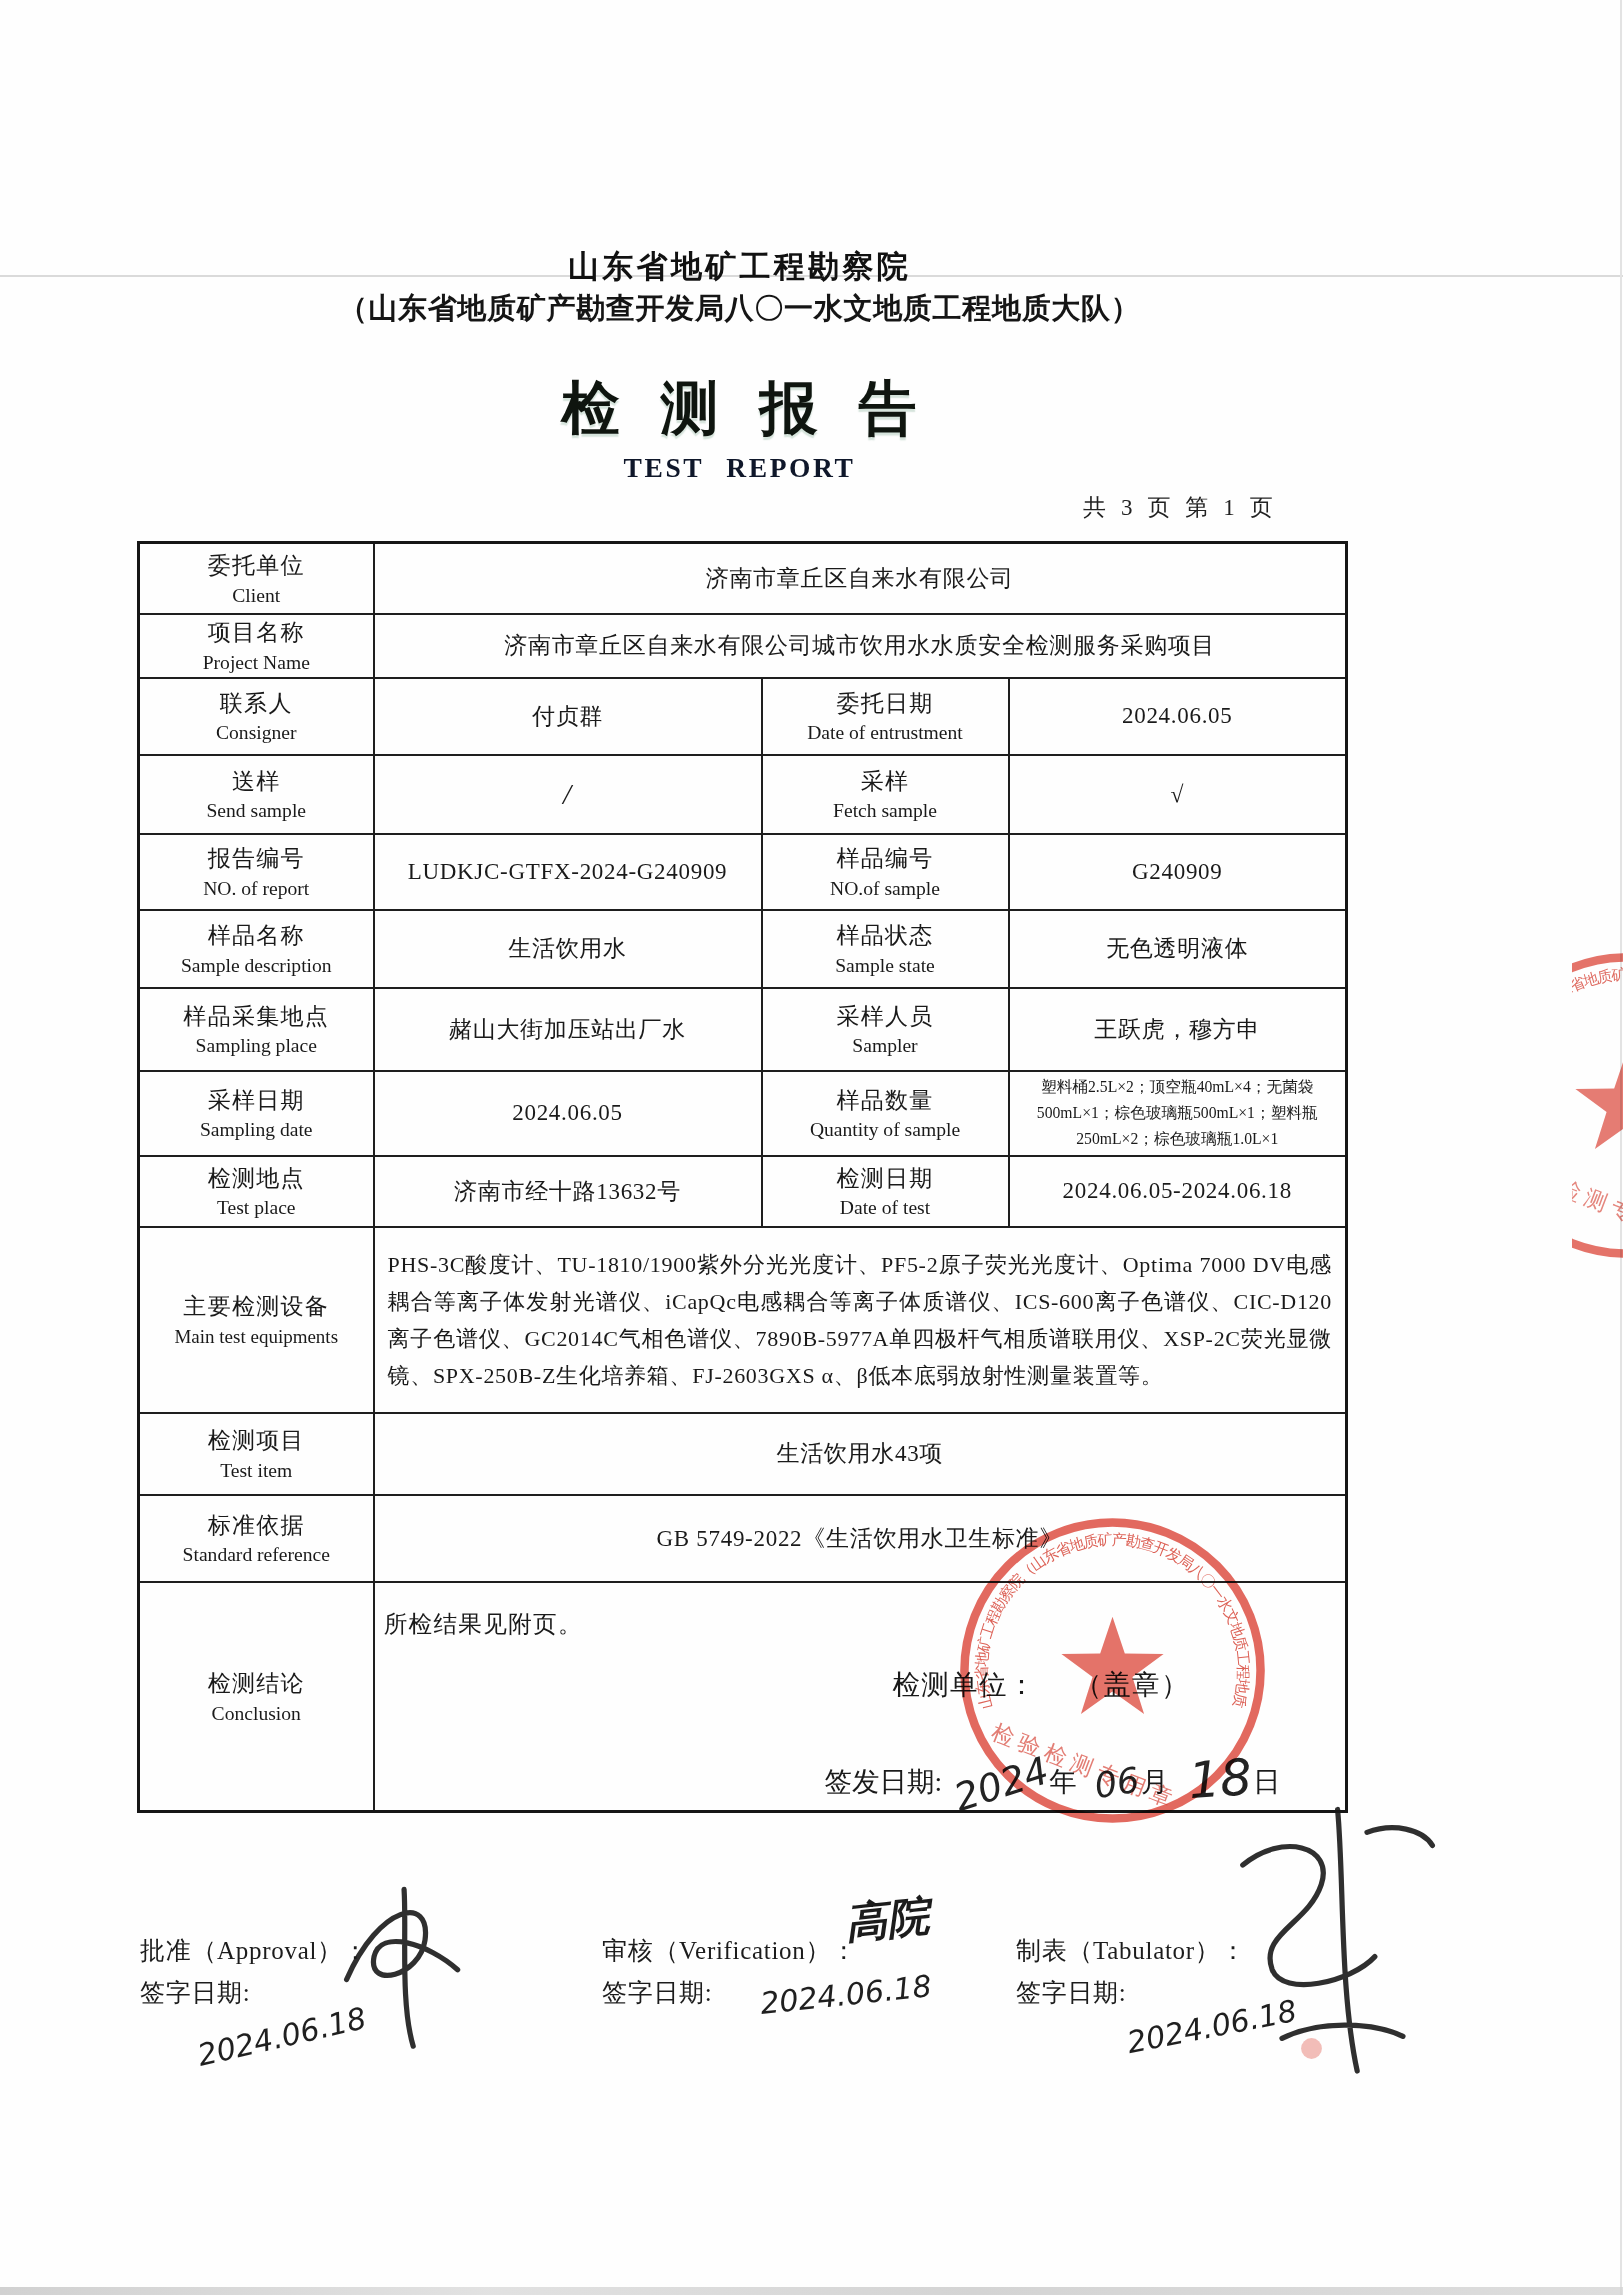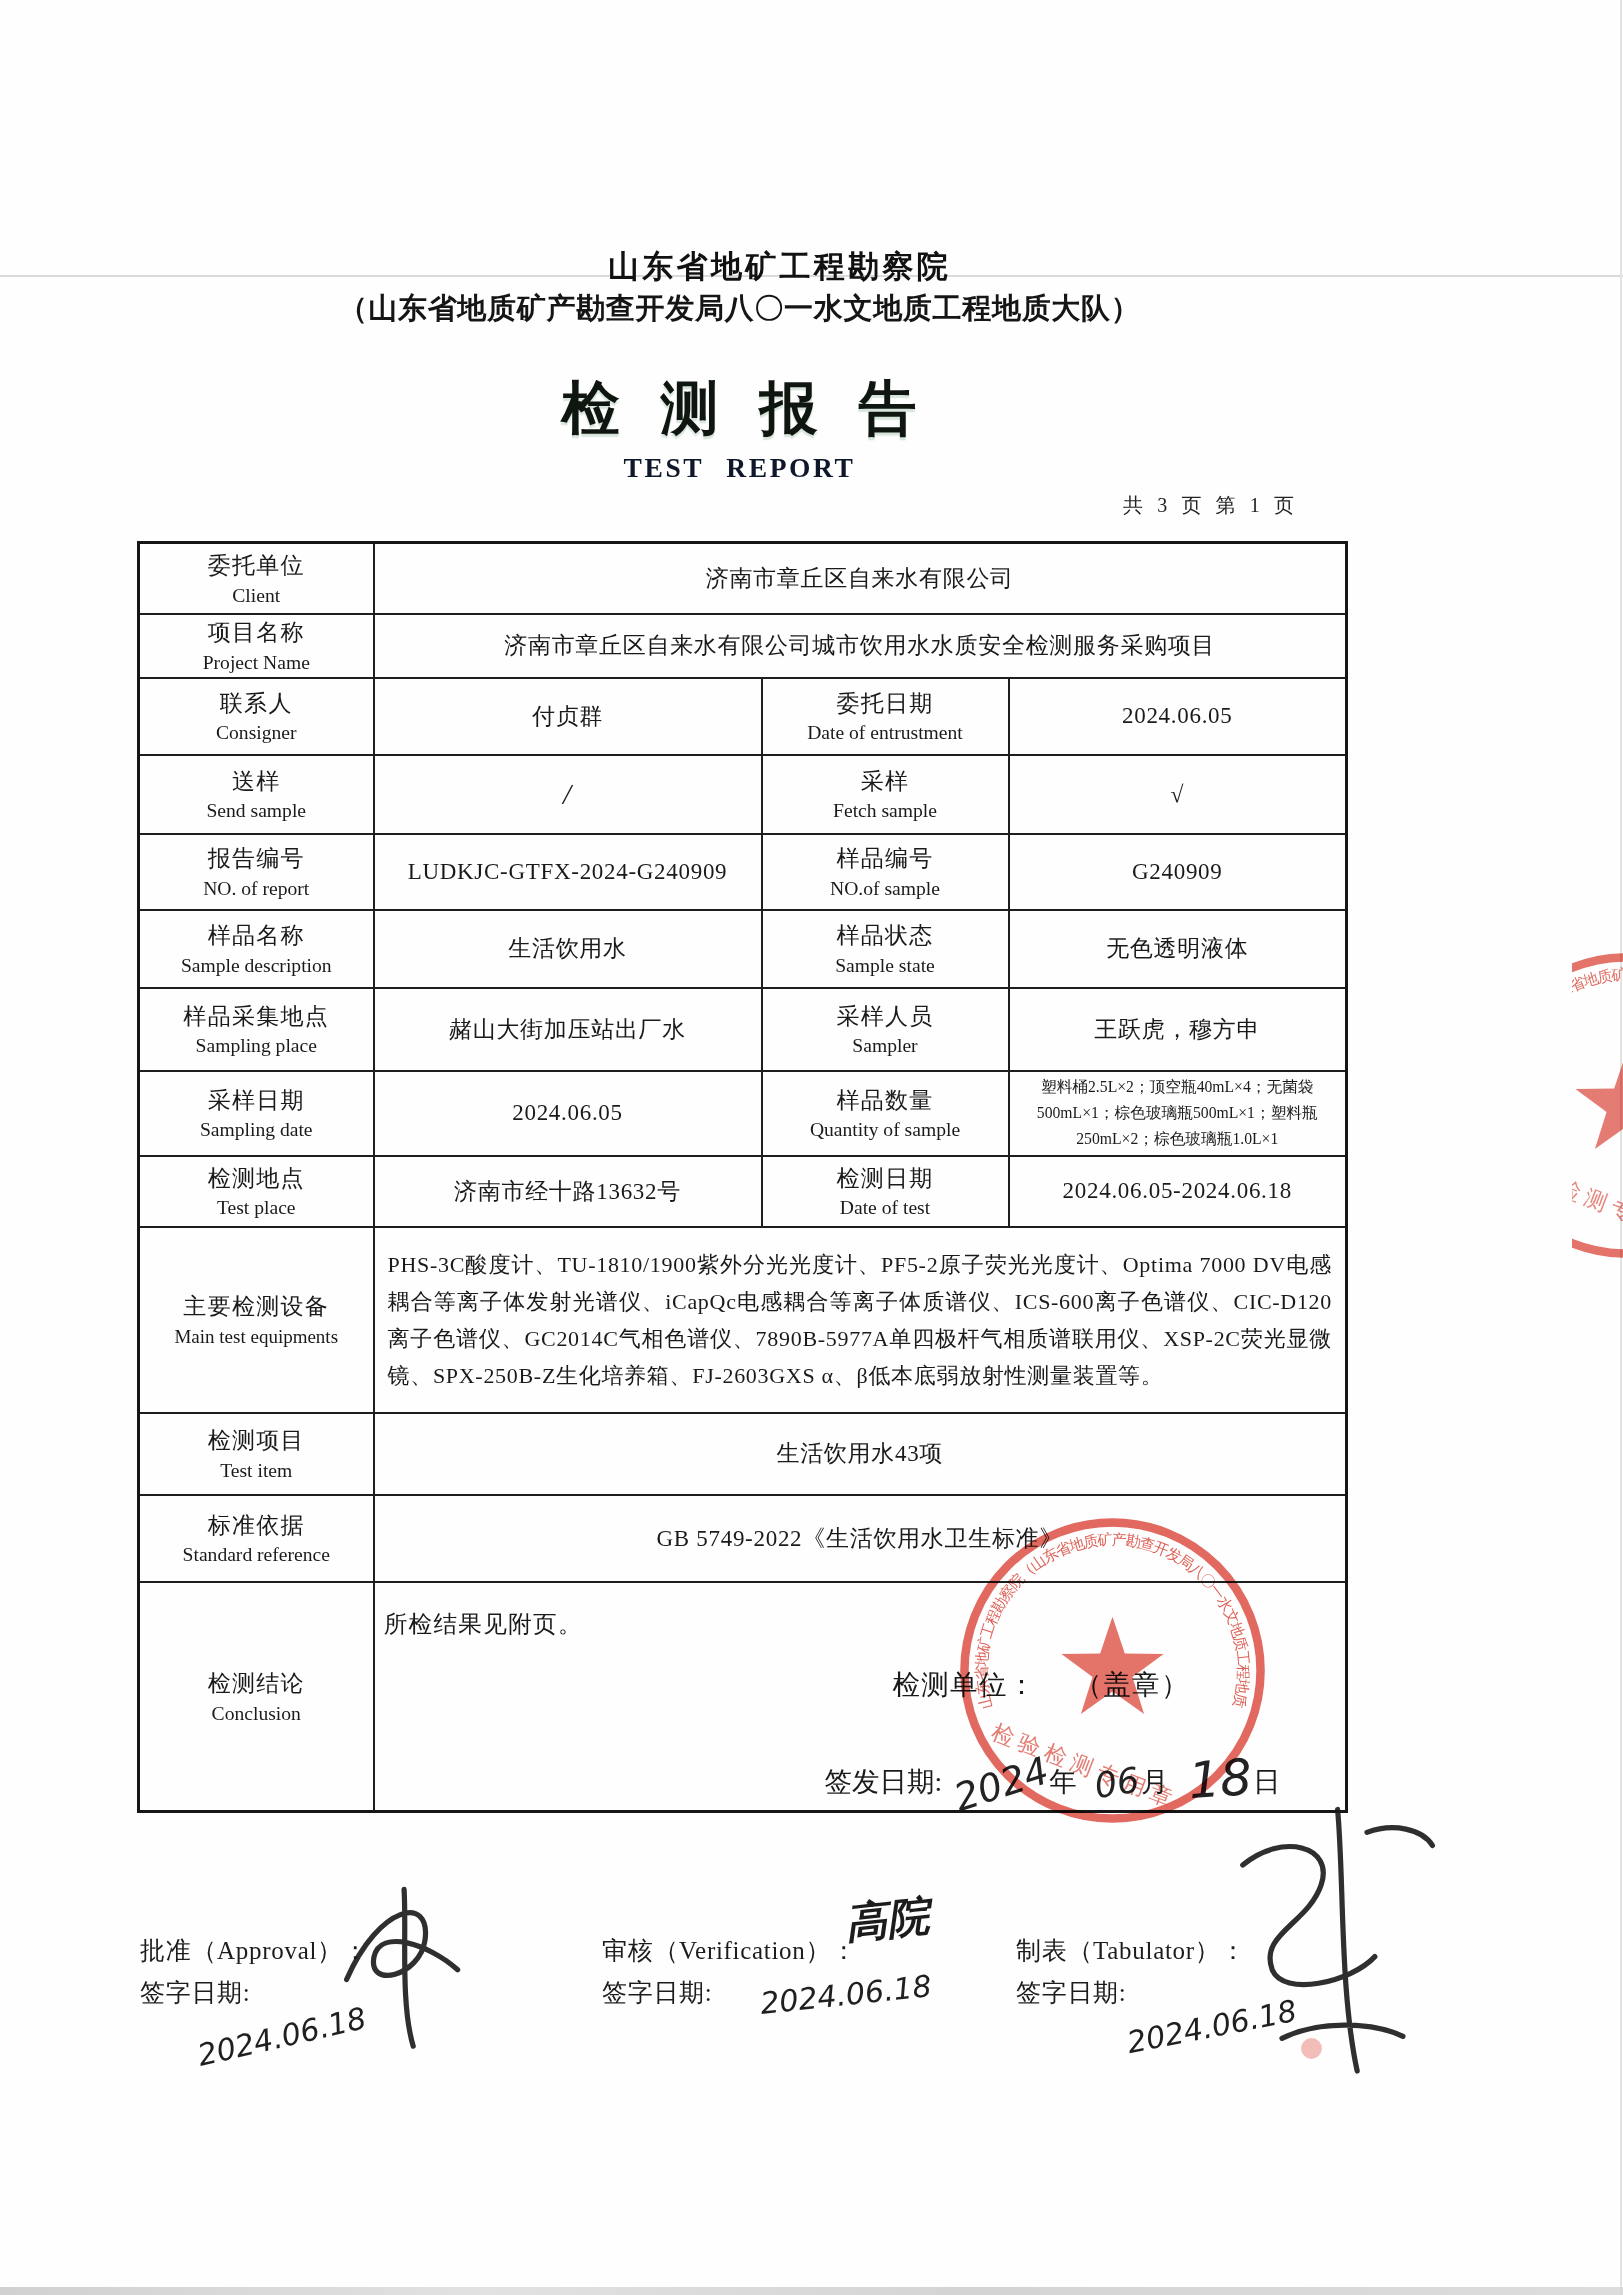--- a/index.html
+++ b/index.html
@@ -6,27 +6,27 @@
   .page{position:relative;width:1623px;height:2295px;background:#fefefe;overflow:hidden;
         font-family:"Liberation Serif","DejaVu Serif",serif;color:#1a1a1a;}
   
   .scanline{position:absolute;left:0;top:275px;width:100%;height:2px;background:#dadada;}
   .edge-line{position:absolute;right:1.3px;top:0;width:1.3px;height:100%;background:#e3e3e3;}
   .bottom-band{position:absolute;left:0;bottom:0;width:100%;height:7.9px;
                background:linear-gradient(to right,#c2c2c2,#d8d8d8 30%,#c6c6c6 60%,#d2d2d2);opacity:.75;}
   
   .hdr{position:absolute;left:0;width:1479px;text-align:center;}
   .org-title{top:246px;font-family:"Liberation Sans","DejaVu Sans",sans-serif;
-             font-weight:bold;font-size:31px;letter-spacing:3.3px;color:#111;padding-left:40px;}
+             font-weight:bold;font-size:31px;letter-spacing:3.3px;color:#111;}
   .org-sub{top:289px;font-family:"Liberation Sans","DejaVu Sans",sans-serif;
            font-weight:bold;font-size:29px;letter-spacing:0.7px;color:#151515;}
   .report-title{top:370px;font-weight:bold;font-size:58px;letter-spacing:41px;margin-left:20px;
                 color:#0f150f;text-shadow:0 2.6px 1.3px rgba(25,105,60,.18);}
   .report-title-en{top:452px;font-weight:bold;font-size:27.5px;letter-spacing:2.6px;word-spacing:13px;color:#0f172a;}
-  .page-note{position:absolute;left:1083px;top:492px;font-size:20px;letter-spacing:4.6px;color:#222;margin-left:40px;}
+  .page-note{position:absolute;left:1083px;top:492px;font-size:23px;letter-spacing:4.6px;color:#222;}
   
   .info-table{position:absolute;left:137px;top:541px;border-collapse:collapse;table-layout:fixed;
               width:1209px;border:3.9px solid #161616;}
   .info-table td{border:2px solid #1e1e1e;vertical-align:middle;text-align:center;padding:0;overflow:hidden;}
   .lbl .cn{display:block;font-size:23px;letter-spacing:1.3px;}
   .lbl .en{display:block;font-size:19.6px;margin-top:3.9px;}
   .val{font-size:23px;letter-spacing:0.7px;}
   .val.small{font-size:15.7px;line-height:26px;padding:0 6.5px;letter-spacing:0;}
   .val.equip{font-size:22px;line-height:37px;text-align:justify;padding:18px 13px;letter-spacing:0.7px;}
   .slash{font-size:29px;font-style:italic;}

